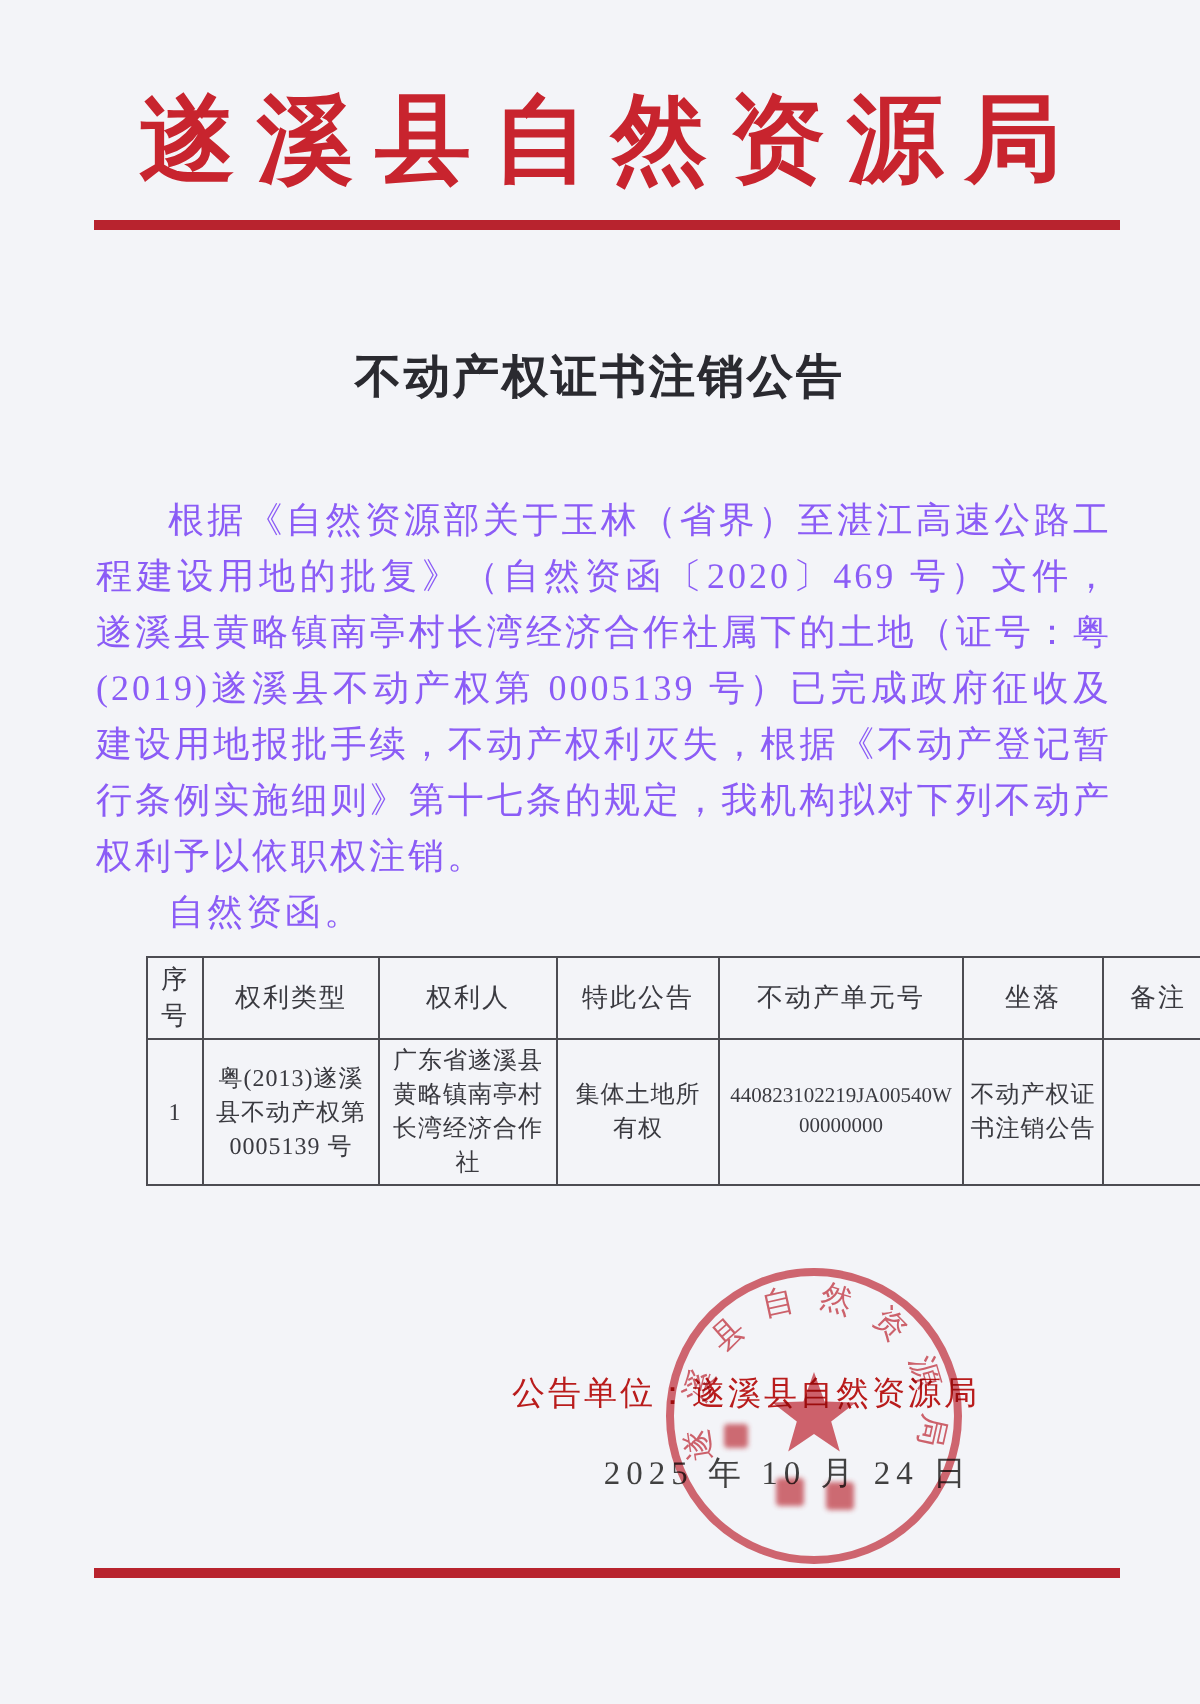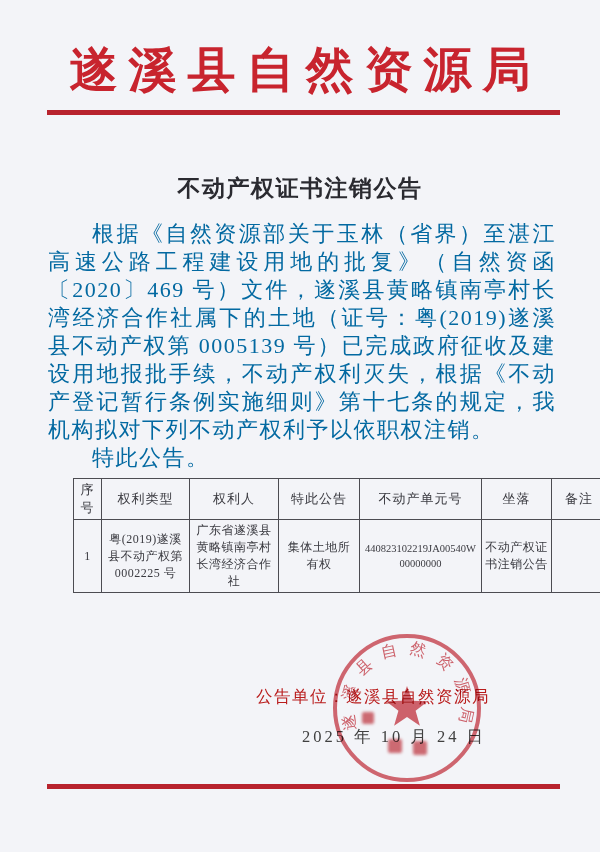--- a/index.html
+++ b/index.html
@@ -44,28 +44,28 @@
     width: 100%;
     text-align: center;
     font-size: 23px;
     font-weight: 700;
     letter-spacing: 1.5px;
     color: #2a2a30;
     font-family: Liberation Serif, serif;
   }
   .body-text {
     position: absolute;
-    top: 220px;
+    top: 246px;
     left: 48px;
     width: 508px;
-    font-size: 22px;
+    font-size: 18px;
     line-height: 28px;
     letter-spacing: 1.5px;
     text-align: justify;
-    color: #0369a1;
+    color: #8b5cf6;
   }
   .body-text p { text-indent: 2em; margin: 0; }
   table.doc-table {
     position: absolute;
     top: 478px;
     left: 37px;
     width: 533px;
     border-collapse: collapse;
     table-layout: fixed;
     margin-left: 36px;
@@ -136,21 +136,21 @@
 <div class="page">
 
   <div class="agency-header">遂溪县自然资源局</div>
 
   <div class="double-rule rule-header"></div>
 
   <div class="doc-title">不动产权证书注销公告</div>
 
   <div class="body-text">
     <p>根据《自然资源部关于玉林（省界）至湛江高速公路工程建设用地的批复》（自然资函〔2020〕469 号）文件，遂溪县黄略镇南亭村长湾经济合作社属下的土地（证号：粤(2019)遂溪县不动产权第 0005139 号）已完成政府征收及建设用地报批手续，不动产权利灭失，根据《不动产登记暂行条例实施细则》第十七条的规定，我机构拟对下列不动产权利予以依职权注销。</p>
-    <p>特此公告。</p>
+    <p>自然资函。</p>
   </div>
 
   <table class="doc-table">
     <colgroup>
       <col style="width:28px">
         <col style="width:88px">
         <col style="width:89px">
       <col style="width:81px">
         <col style="width:122px">
         <col style="width:70px">
@@ -163,21 +163,21 @@
         <th>权利人</th>
         <th>特此公告</th>
         <th>不动产单元号</th>
         <th>坐落</th>
         <th>备注</th>
       </tr>
     </thead>
     <tbody>
       <tr>
         <td>1</td>
-        <td>粤(2019)遂溪县不动产权第 0002225 号</td>
+        <td>粤(2013)遂溪县不动产权第 0005139 号</td>
         <td>广东省遂溪县黄略镇南亭村长湾经济合作社</td>
         <td>集体土地所有权</td>
         <td class="unit-no">440823102219JA00540W00000000</td>
         <td>不动产权证书注销公告</td>
         <td></td>
       </tr>
     </tbody>
   </table>
 
   <div class="footer-unit">公告单位：遂溪县自然资源局</div>

